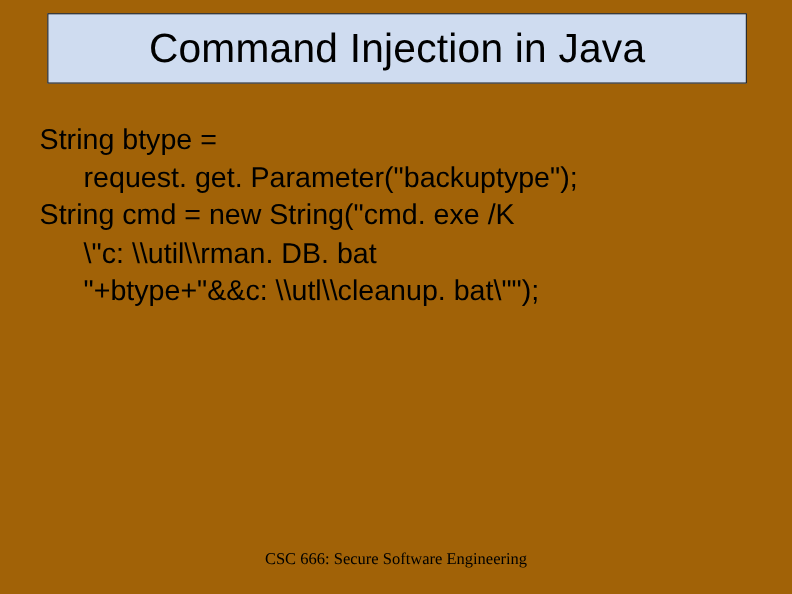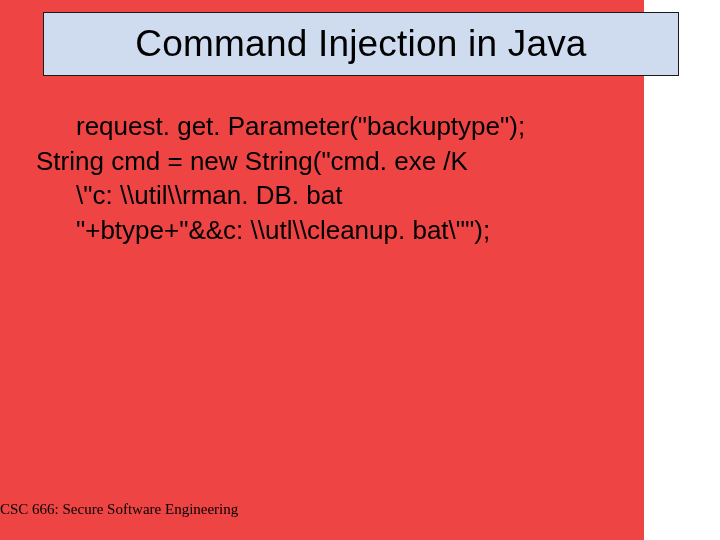--- a/index.html
+++ b/index.html
@@ -1,21 +1,21 @@
 <!DOCTYPE html>
 <html><head>
 <meta charset="utf-8">
 <style>
   * { margin: 0; padding: 0; box-sizing: border-box; }
   html, body { width: 720px; height: 540px; background: #fff; font-family: Arial, Helvetica, sans-serif; }
   .slide {
-    width: 644px;
+    width: 720px;
     height: 540px;
     position: relative;
-    background: #ef4444;
+    background: #a16207;
   }
   .title-bar {
     position: absolute;
     left: 43px;
     top: 12px;
     width: 636px;
     height: 64px;
     background: #cfdcf0;
     border: 1px solid #1a1a1a;
     display: flex;
@@ -37,35 +37,36 @@
     line-height: 1.25;
     color: #000;
   }
   .body p { margin-bottom: 2px; }
   .indent { padding-left: 40px; }
   .footer {
     position: absolute;
     left: 0;
     width: 720px;
     bottom: 22px;
-    text-align: left;
+    text-align: center;
     font-family: "Times New Roman", Times, serif;
     font-size: 15px;
     color: #000;
   }
 </style>
 </head>
 <body>
 
 <div class="slide">
   <div class="title-bar">
     <div class="title-text">Command Injection in Java</div>
   </div>
 
   <div class="body">
+    <p>String btype =</p>
     <p class="indent">request. get. Parameter("backuptype");</p>
     <p>String cmd = new String("cmd. exe /K</p>
     <p class="indent">\"c: \\util\\rman. DB. bat</p>
     <p class="indent">"+btype+"&amp;&amp;c: \\utl\\cleanup. bat\"");</p>
   </div>
 
   <div class="footer">CSC 666: Secure Software Engineering</div>
 </div>
 
 </body></html>

